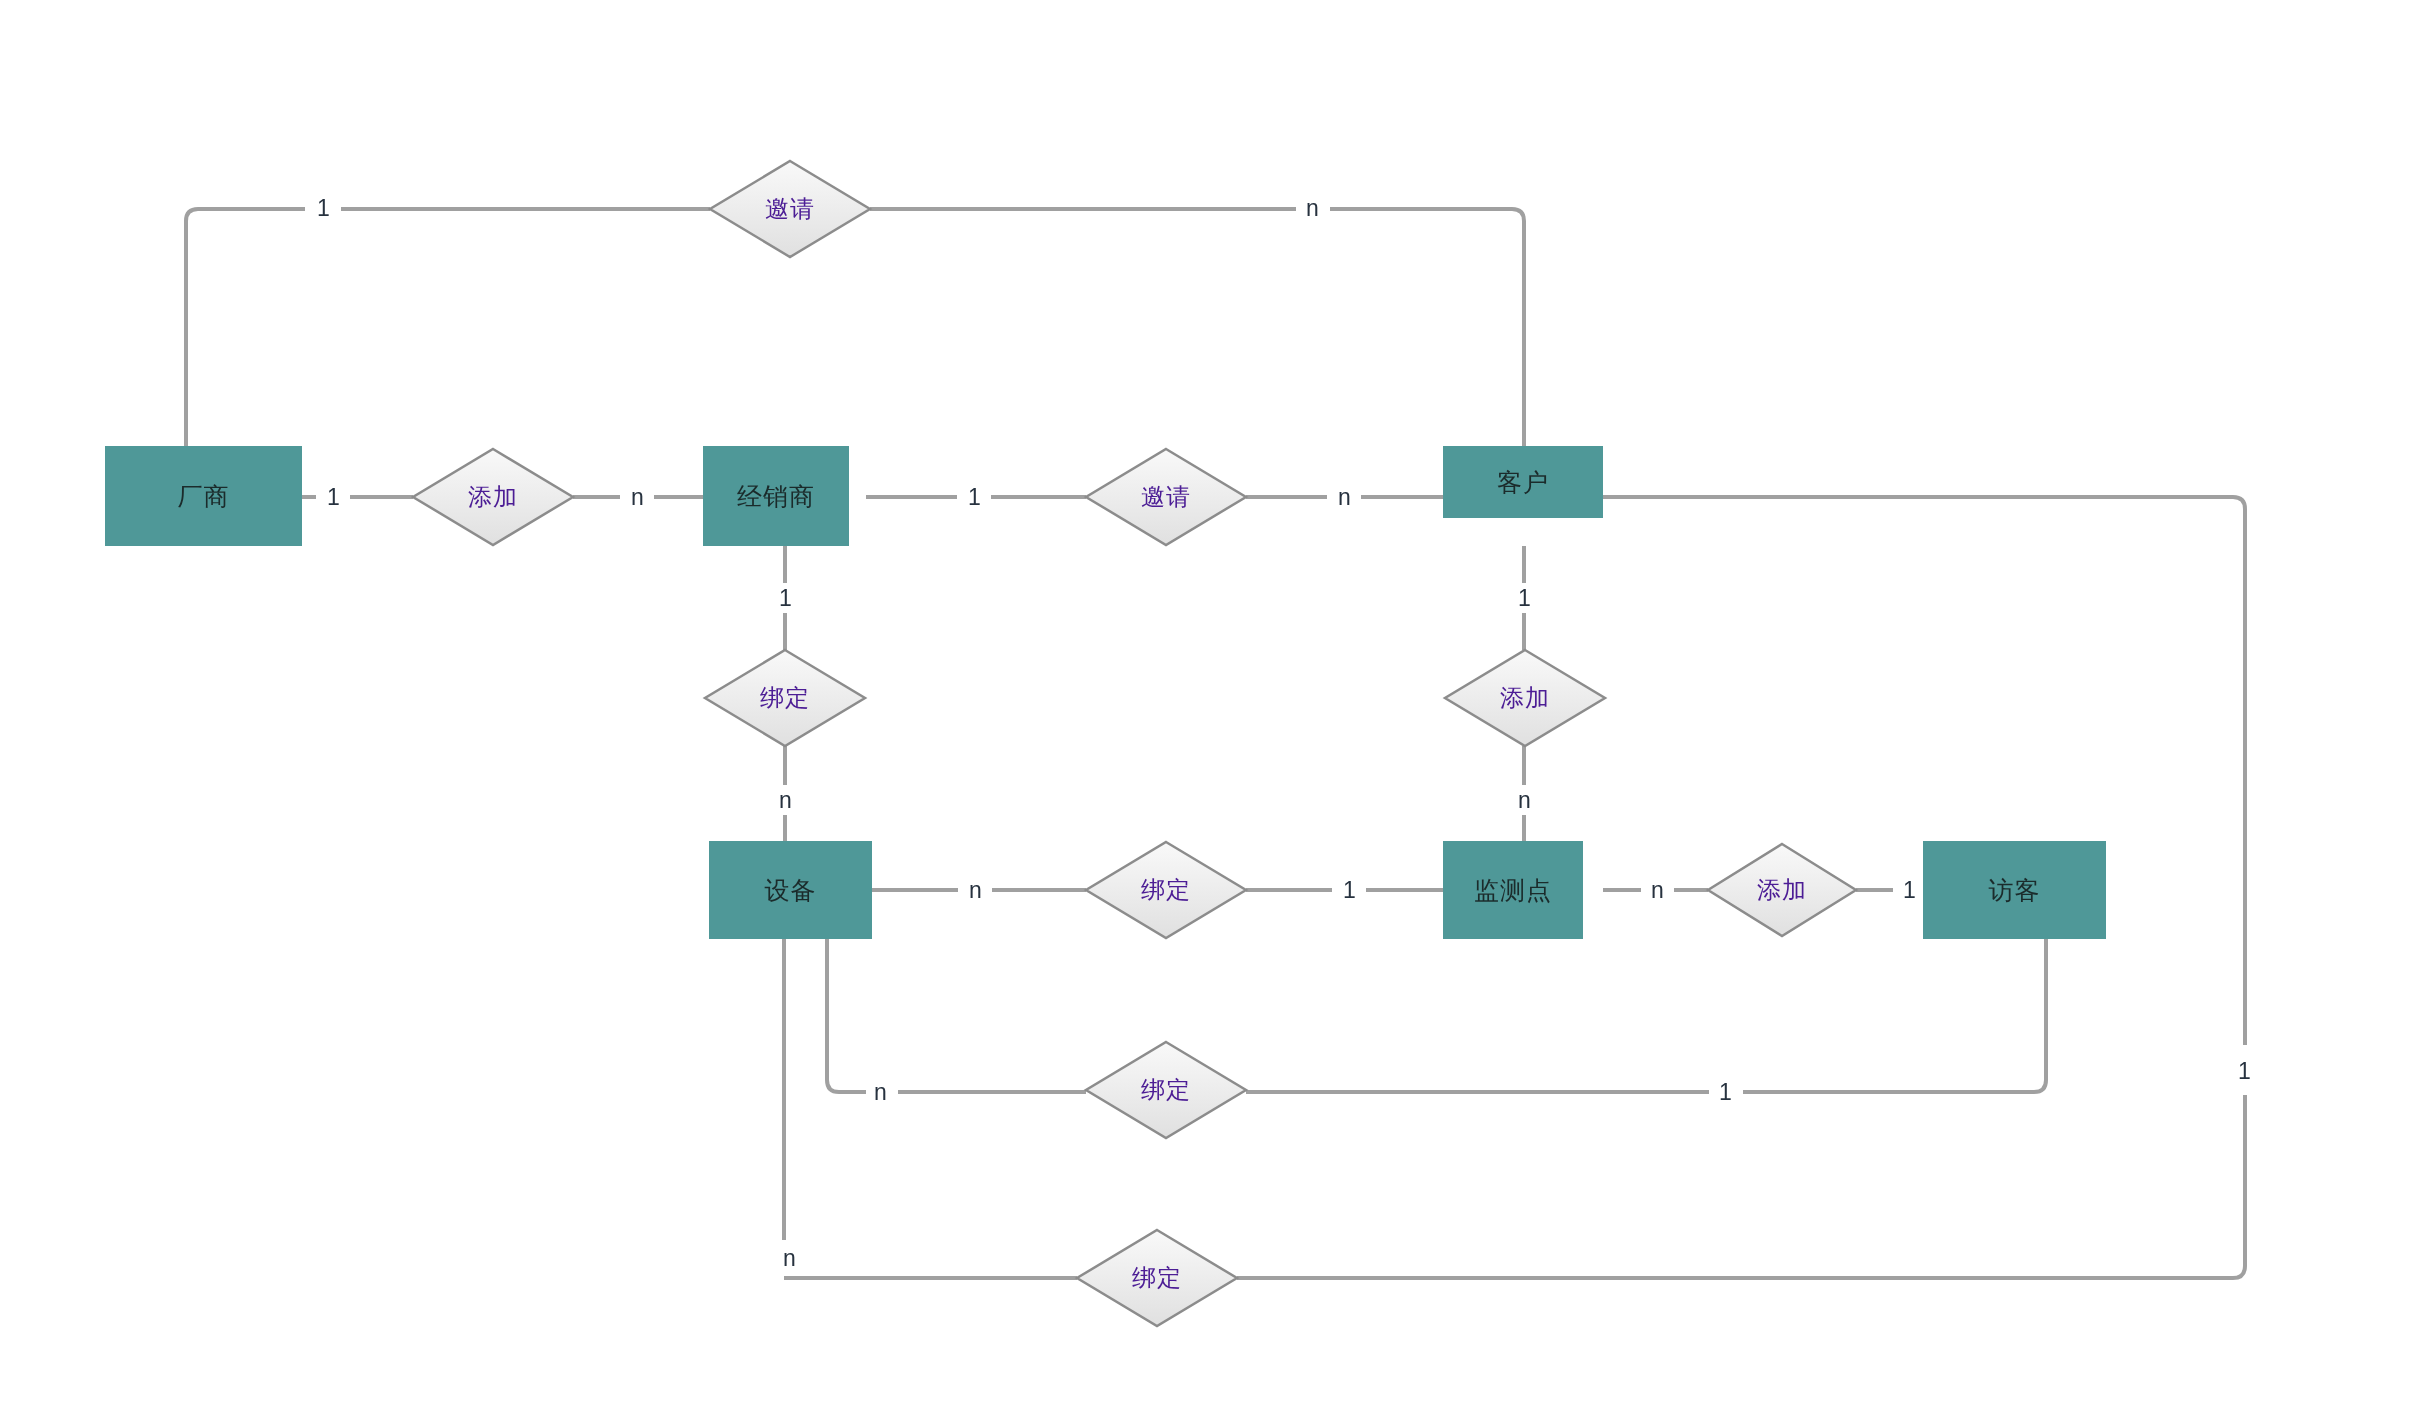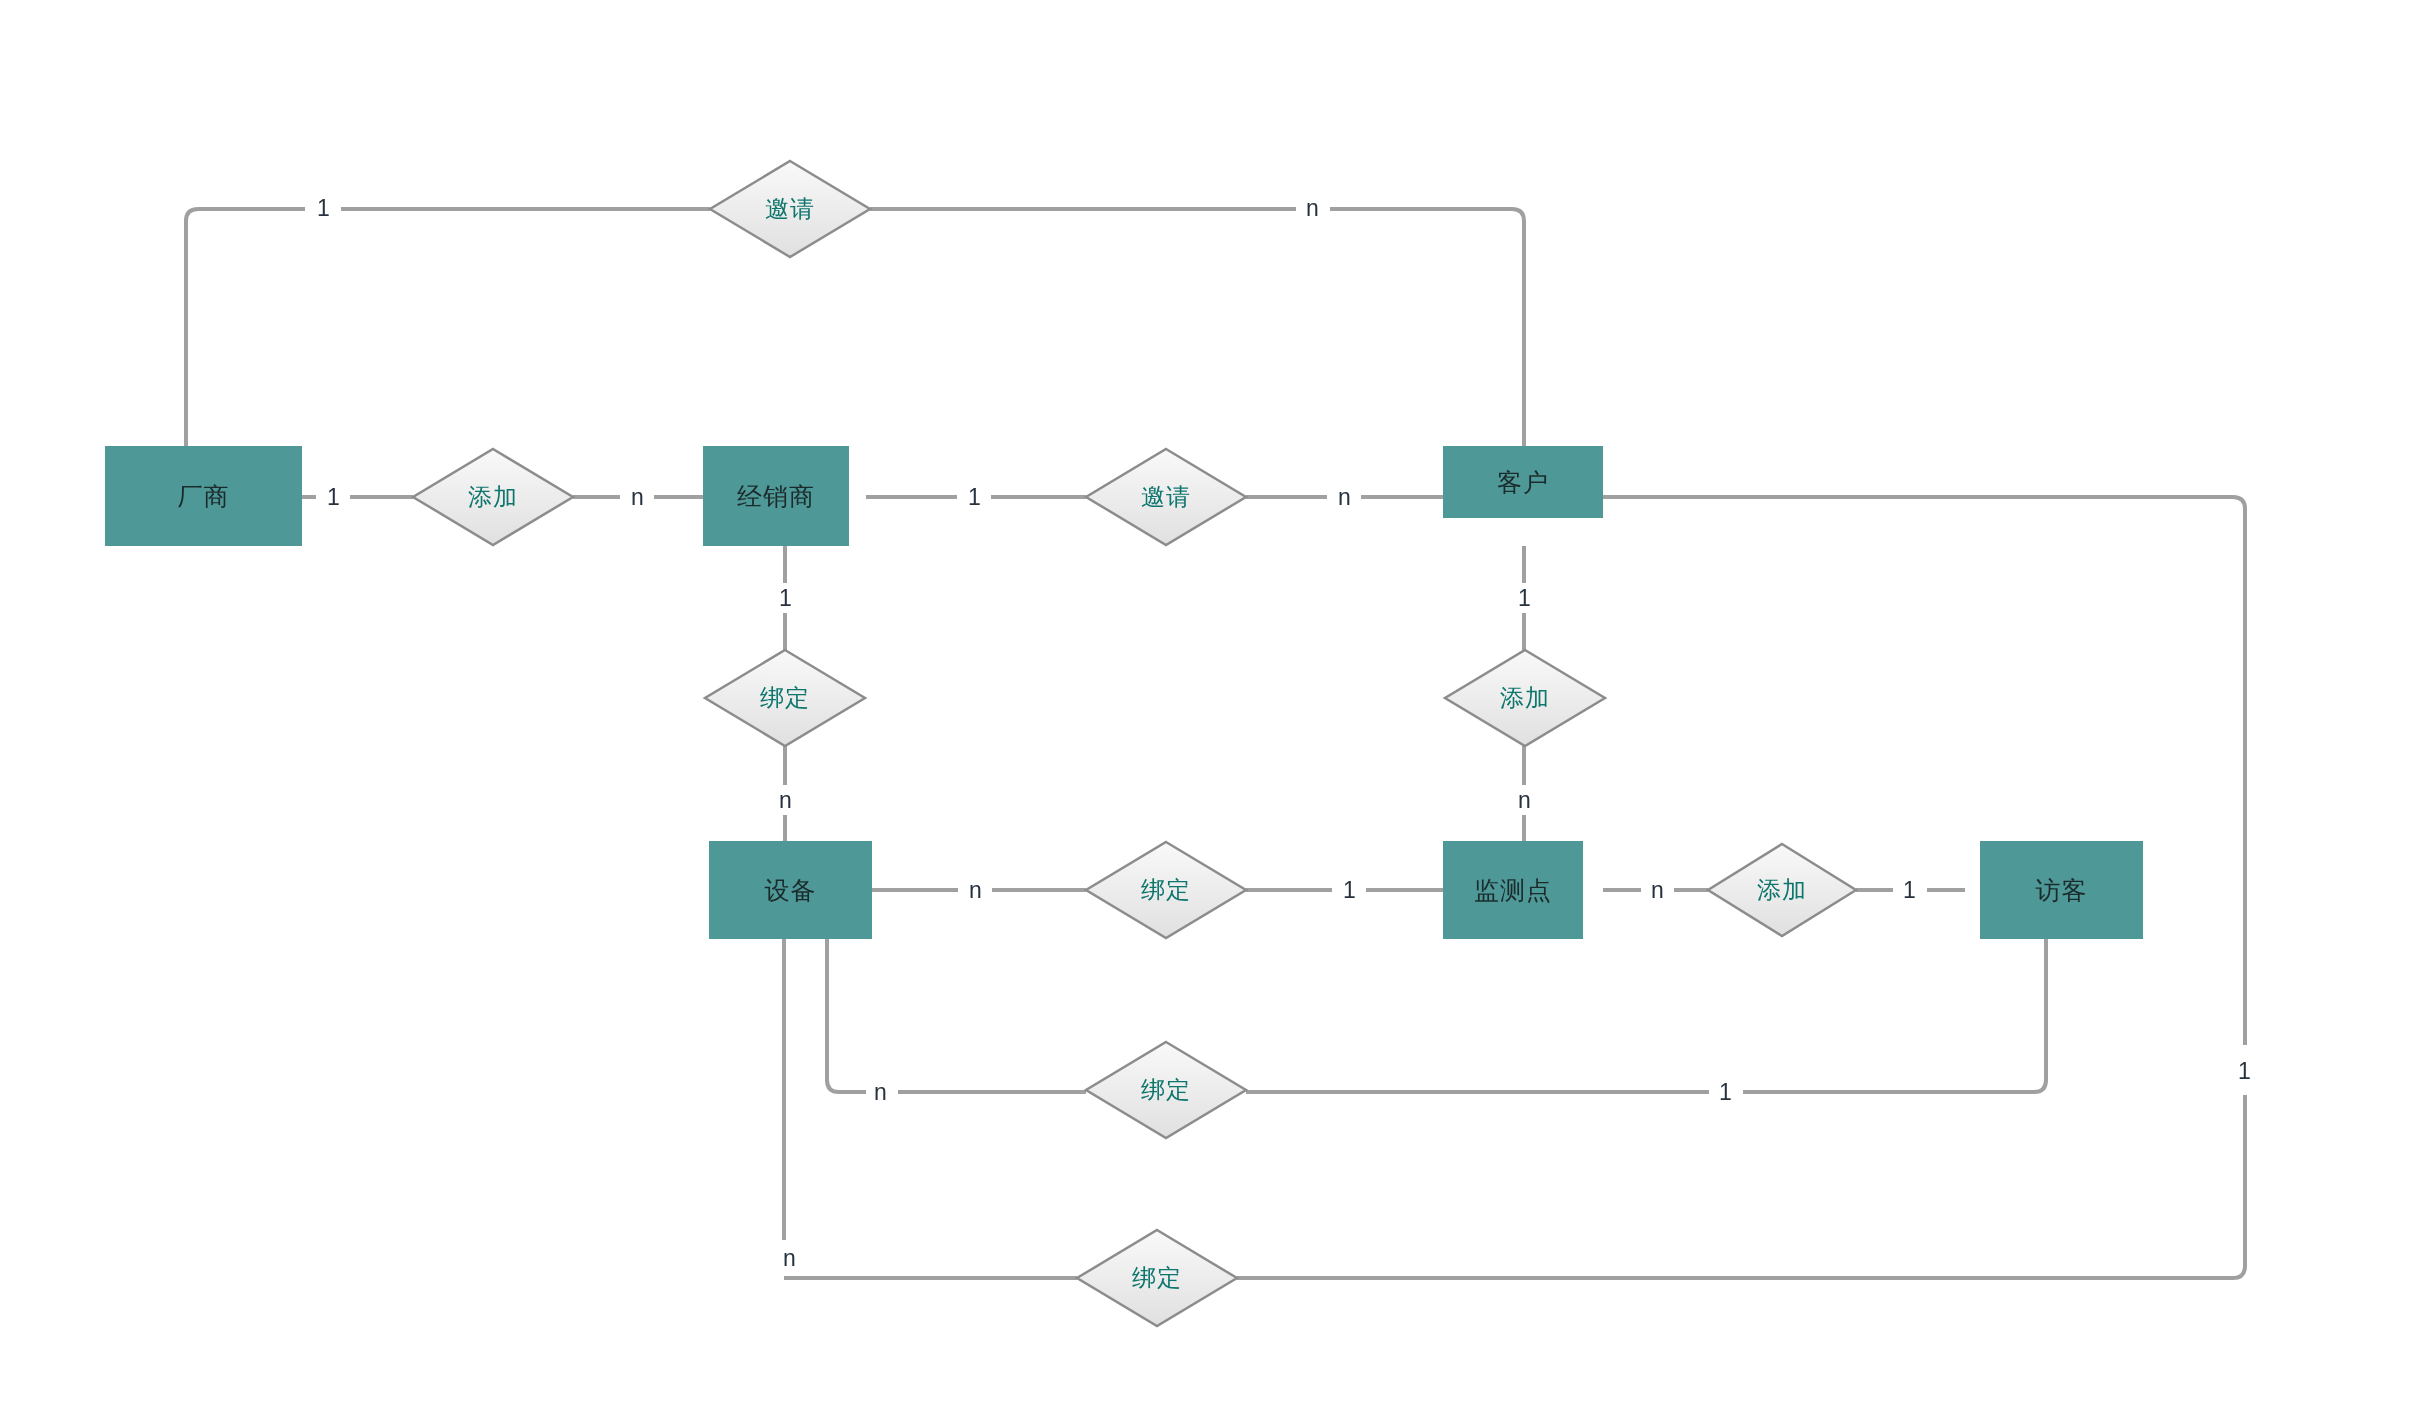--- a/index.html
+++ b/index.html
@@ -40,21 +40,21 @@
     position:absolute;
     display:flex;
     align-items:center;
     justify-content:center;
     z-index:4;
   }
   .rel .dlabel{
     position:relative;
     z-index:2;
     font-size:24px;
-    color:#0f766e;
+    color:#4c1d95;
     letter-spacing:1px;
     white-space:nowrap;
   }
   
   .card{
     position:absolute;
     font-size:23px;
     color:#27323f;
     z-index:5;
     white-space:nowrap;
@@ -149,21 +149,21 @@
   </div>
 
   <div class="entity" style="left:709px;top:841px;width:163px;height:98px;">
     <span>设备</span>
   </div>
 
   <div class="entity" style="left:1443px;top:841px;width:140px;height:98px;">
     <span>监测点</span>
   </div>
 
-  <div class="entity" style="left:1980px;top:841px;width:163px;height:98px;">
+  <div class="entity" style="left:1923px;top:841px;width:183px;height:98px;">
     <span>访客</span>
   </div>
 
   <div class="rel" style="left:710px;top:161px;width:160px;height:96px;">
     <span class="dlabel">邀请</span>
   </div>
 
   <div class="rel" style="left:413px;top:449px;width:160px;height:96px;">
     <span class="dlabel">添加</span>
   </div>

